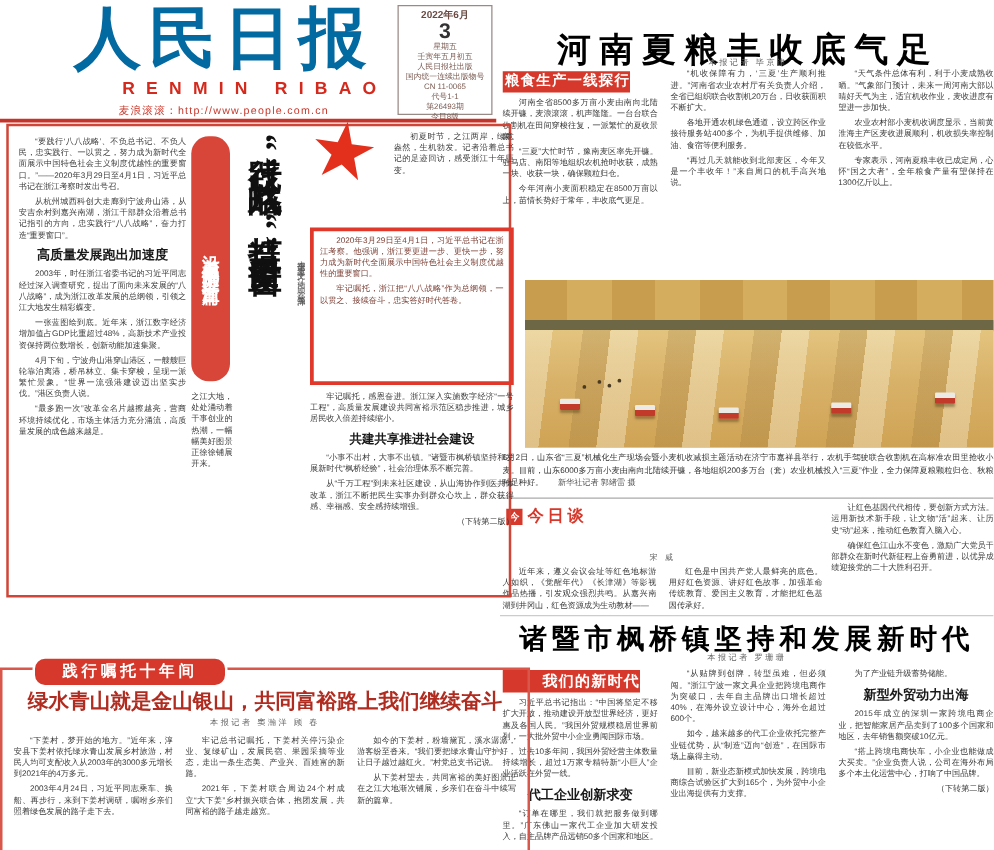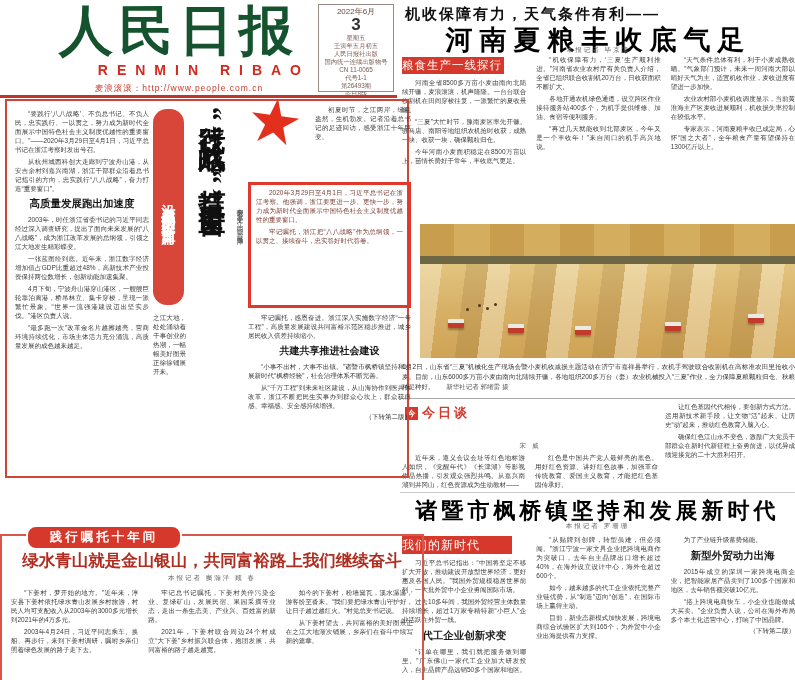--- a/index.html
+++ b/index.html
@@ -1,34 +1,34 @@
 <!DOCTYPE html>
 <html><head>
 <meta charset="utf-8">
 <style>
   html,body{margin:0;padding:0;background:#fff;}
   .page{position:relative;width:795px;height:680px;background:#fff;overflow:hidden;
         font-family:"Liberation Sans","DejaVu Sans",sans-serif;color:#222;}
   .abs{position:absolute;}
   
   .mast-title{left:48px;top:0px;width:262px;height:62px;font-family:"Liberation Serif","DejaVu Serif",serif;
-     font-weight:bold;font-size:54px;line-height:62px;color:#14532d;text-align:center;letter-spacing:6px;}
+     font-weight:bold;font-size:54px;line-height:62px;color:#0369a1;text-align:center;letter-spacing:6px;}
   .mast-rom{left:48px;top:62px;width:262px;font-weight:bold;font-size:14px;color:#d42a1d;
      text-align:right;letter-spacing:9px;}
   .mast-web{left:48px;top:83px;width:262px;font-size:8.5px;color:#c8372a;text-align:center;letter-spacing:1px;}
   .datebox{left:318px;top:4px;width:76px;height:88px;border:1px solid #9a8a85;text-align:center;
      font-size:6.3px;line-height:8px;color:#7a5a52;padding-top:3px;box-sizing:border-box;}
-  .datebox .ym{font-size:8px;color:#6a4a42;}
+  .datebox .ym{font-size:8px;color:#6a4a42;font-weight:bold;}
   .datebox .day{font-size:17px;font-weight:bold;line-height:18px;color:#333;}
   .redrule{left:0;top:95px;width:397px;height:3px;background:#c5342b;}
   
   .cols{display:flex;gap:10px;}
   .col{flex:1;overflow:hidden;}
   .para{margin:0 0 3px;text-indent:2em;text-align:justify;font-size:6.5px;line-height:9px;color:#3b3b3b;}
-  .tag{background:#d6392b;color:#fff;font-weight:normal;text-align:left;}
+  .tag{background:#d6392b;color:#fff;font-weight:bold;text-align:right;}
   .subhead{font-family:"Liberation Serif","DejaVu Serif",serif;font-weight:bold;text-align:center;
      color:#1a1a1a;margin:4px 0;}
   .byline{text-align:center;font-size:6.5px;color:#666;letter-spacing:2px;}
   .continued{text-align:right;font-size:6.5px;color:#333;}
   
   .hn-kicker{left:405px;top:5px;width:390px;font-weight:bold;font-size:15px;color:#111;letter-spacing:2px;}
   .hn-headline{left:402px;top:22px;width:393px;font-weight:bold;font-size:27px;color:#000;
      text-align:center;letter-spacing:7px;font-family:Liberation Sans, sans-serif;}
   .hn-byline{left:402px;top:46px;width:393px;}
   .hn-cols{left:402px;top:55px;width:393px;height:167px;}
@@ -112,21 +112,20 @@
     <div>壬寅年五月初五</div>
     <div>人民日报社出版</div>
     <div>国内统一连续出版物号</div>
     <div>CN 11-0065</div>
     <div>代号1-1</div>
     <div>第26493期</div>
     <div>今日8版</div>
   </div>
   <div class="abs redrule"></div>
 
-  <div class="abs hn-kicker">机收保障有力，天气条件有利——</div>
   <div class="abs hn-headline">河南夏粮丰收底气足</div>
   <div class="abs byline hn-byline">本报记者 毕京津</div>
   <div class="abs cols hn-cols">
     <div class="col">
       <div class="tag hn-tag">粮食生产一线探行</div>
       <div>
           <p class="para">河南全省8500多万亩小麦由南向北陆续开镰，麦浪滚滚，机声隆隆。一台台联合收割机在田间穿梭往复，一派繁忙的夏收景象。</p>
           <p class="para">“三夏”大忙时节，豫南麦区率先开镰。驻马店、南阳等地组织农机抢时收获，成熟一块、收获一块，确保颗粒归仓。</p>
           <p class="para">今年河南小麦面积稳定在8500万亩以上，苗情长势好于常年，丰收底气更足。</p>
         </div>

